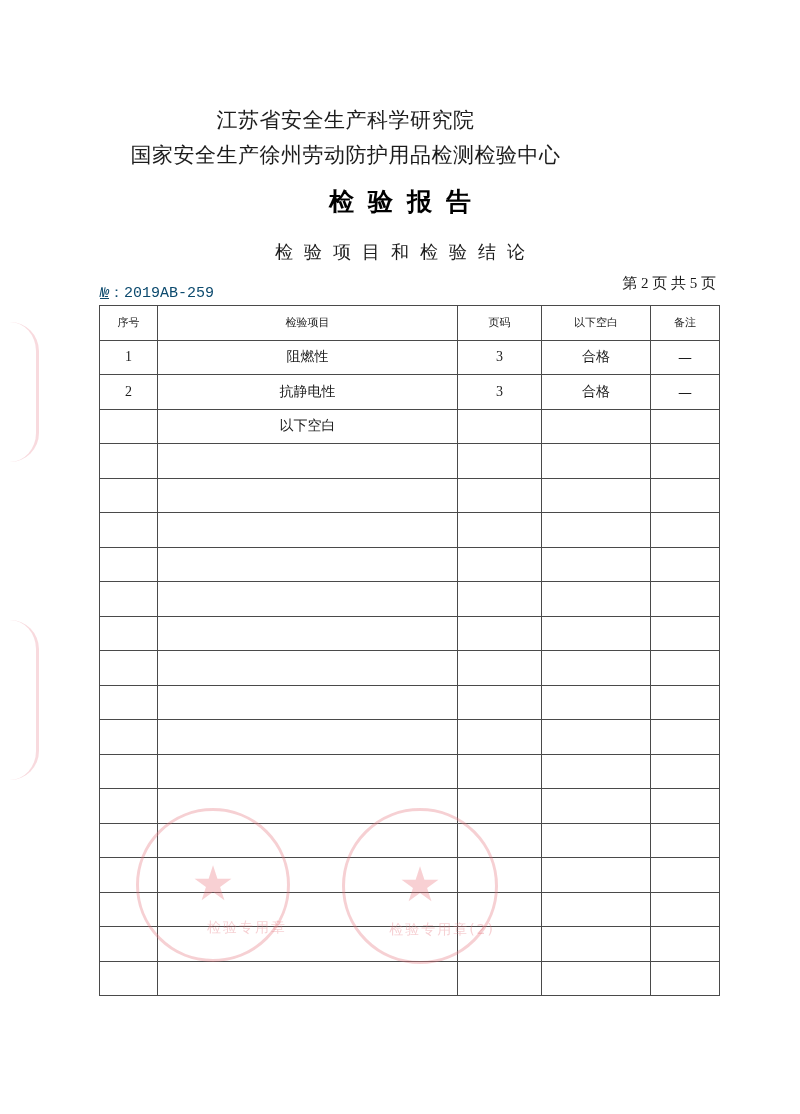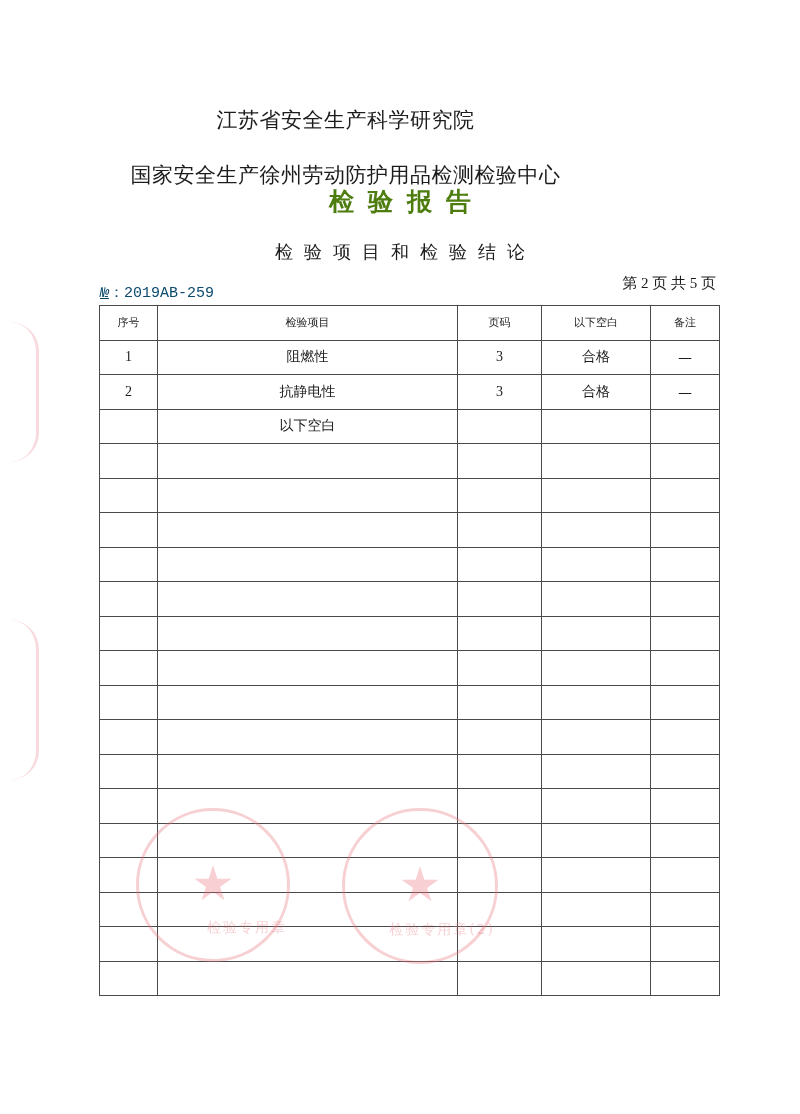--- a/index.html
+++ b/index.html
@@ -5,24 +5,24 @@
   html, body { margin: 0; padding: 0; }
   body {
     width: 800px; height: 1114px; background: #ffffff; position: relative; overflow: hidden;
     font-family: "DejaVu Sans", "Liberation Sans", sans-serif; color: #1a1a1a;
   }
   .org1, .org2 {
     position: absolute; left: 0; width: 691px; text-align: center;
     font-size: 21px; letter-spacing: 0.5px; color: #1c1c1c;
   }
   .org1 { top: 106px; }
-  .org2 { top: 141px; margin-top: 20px; }
+  .org2 { top: 141px; }
   .title {
     position: absolute; left: 0; width: 800px; text-align: center; top: 185px;
-    font-size: 25px; font-weight: bold; letter-spacing: 14px; text-indent: 14px; color: #4d7c0f;
+    font-size: 25px; font-weight: bold; letter-spacing: 14px; text-indent: 14px; color: #000000;
   }
   .subtitle {
     position: absolute; left: 0; width: 800px; text-align: center; top: 240px;
     font-size: 18px; letter-spacing: 11px; text-indent: 11px; color: #1c1c1c;
   }
   .reportno {
     position: absolute; left: 100px; top: 283px; font-size: 15px;
     font-family: Liberation Mono, monospace; color: #0c4a6e;
   }
   .reportno .no-label { font-style: italic; text-decoration: underline; }

